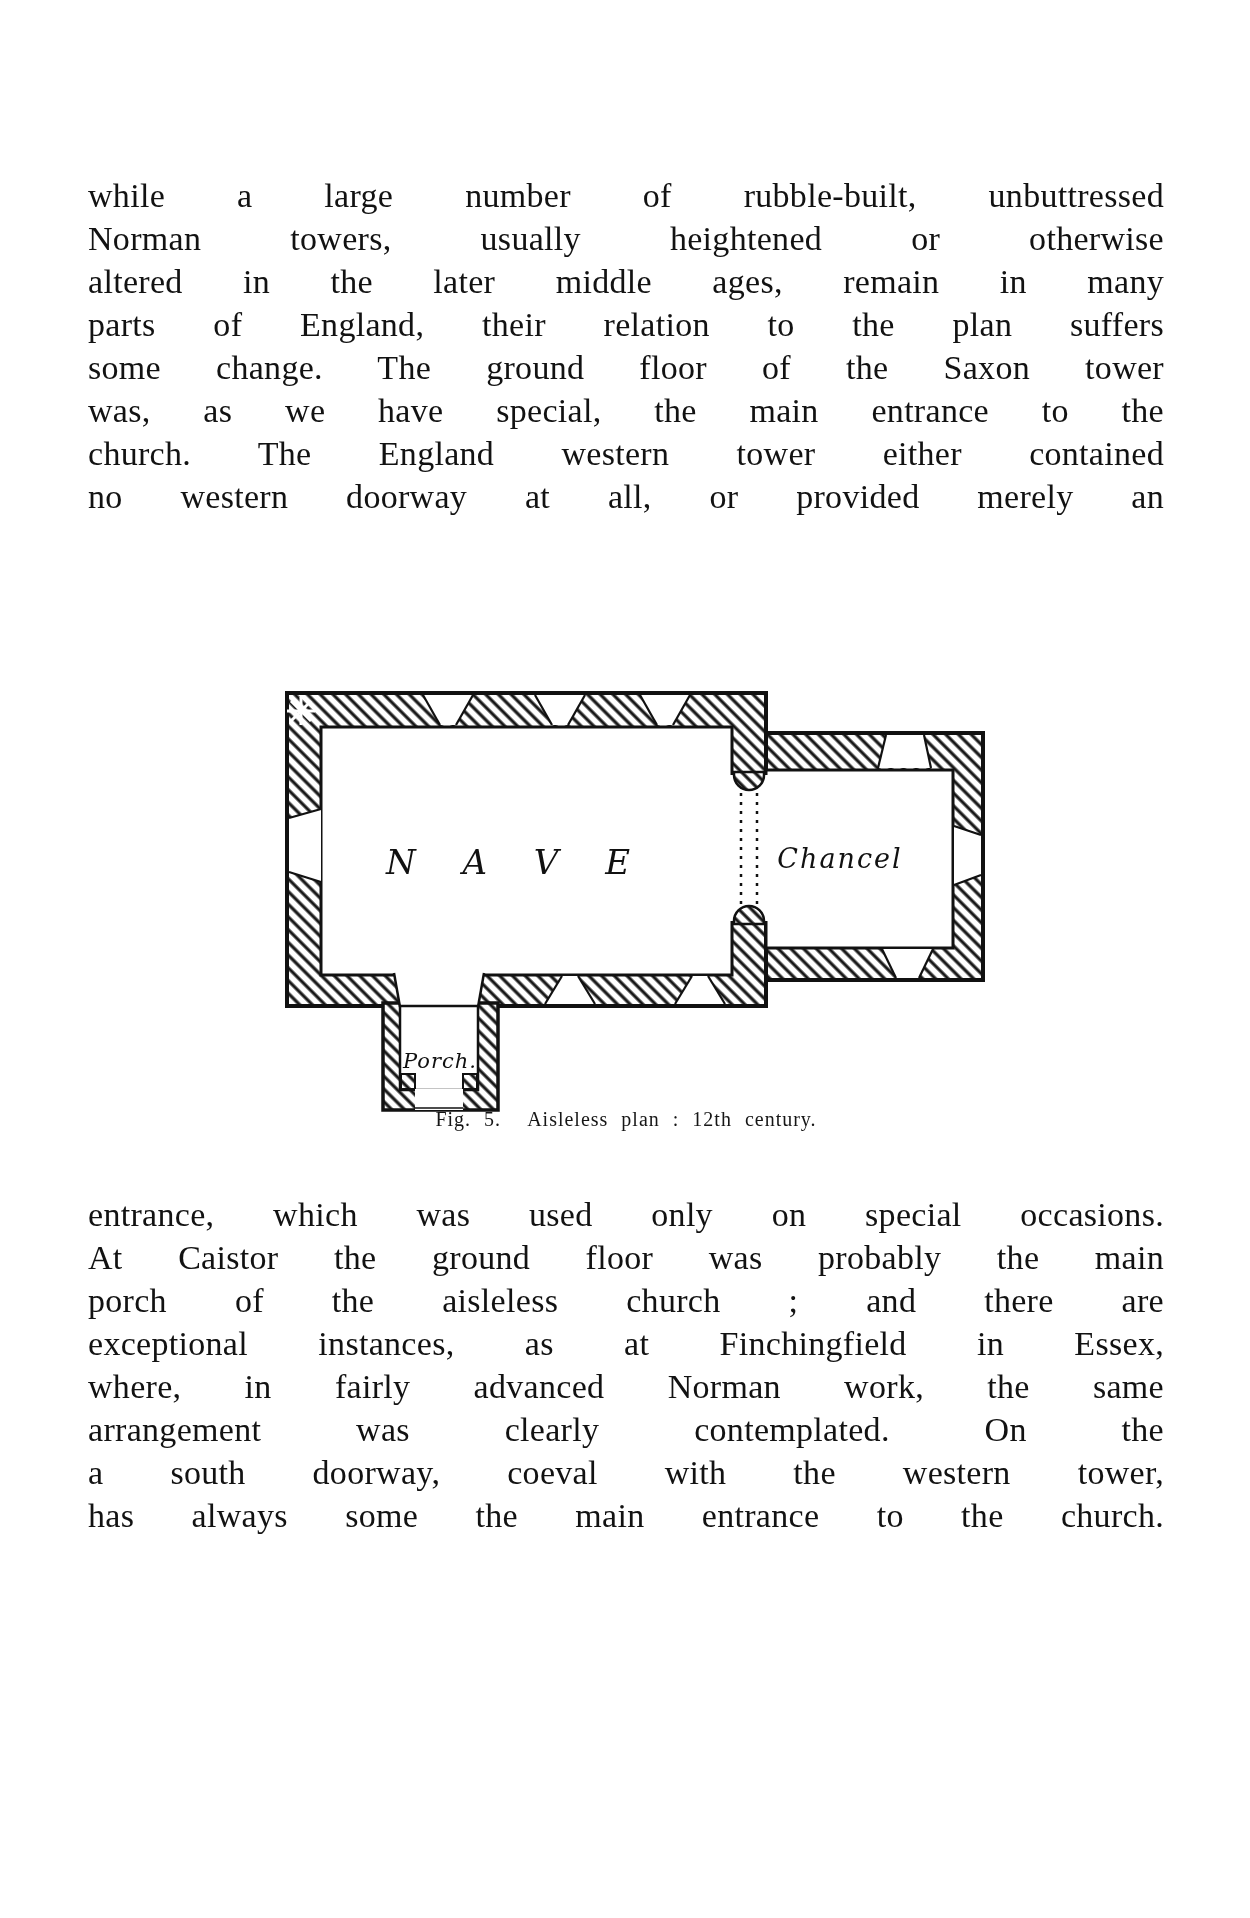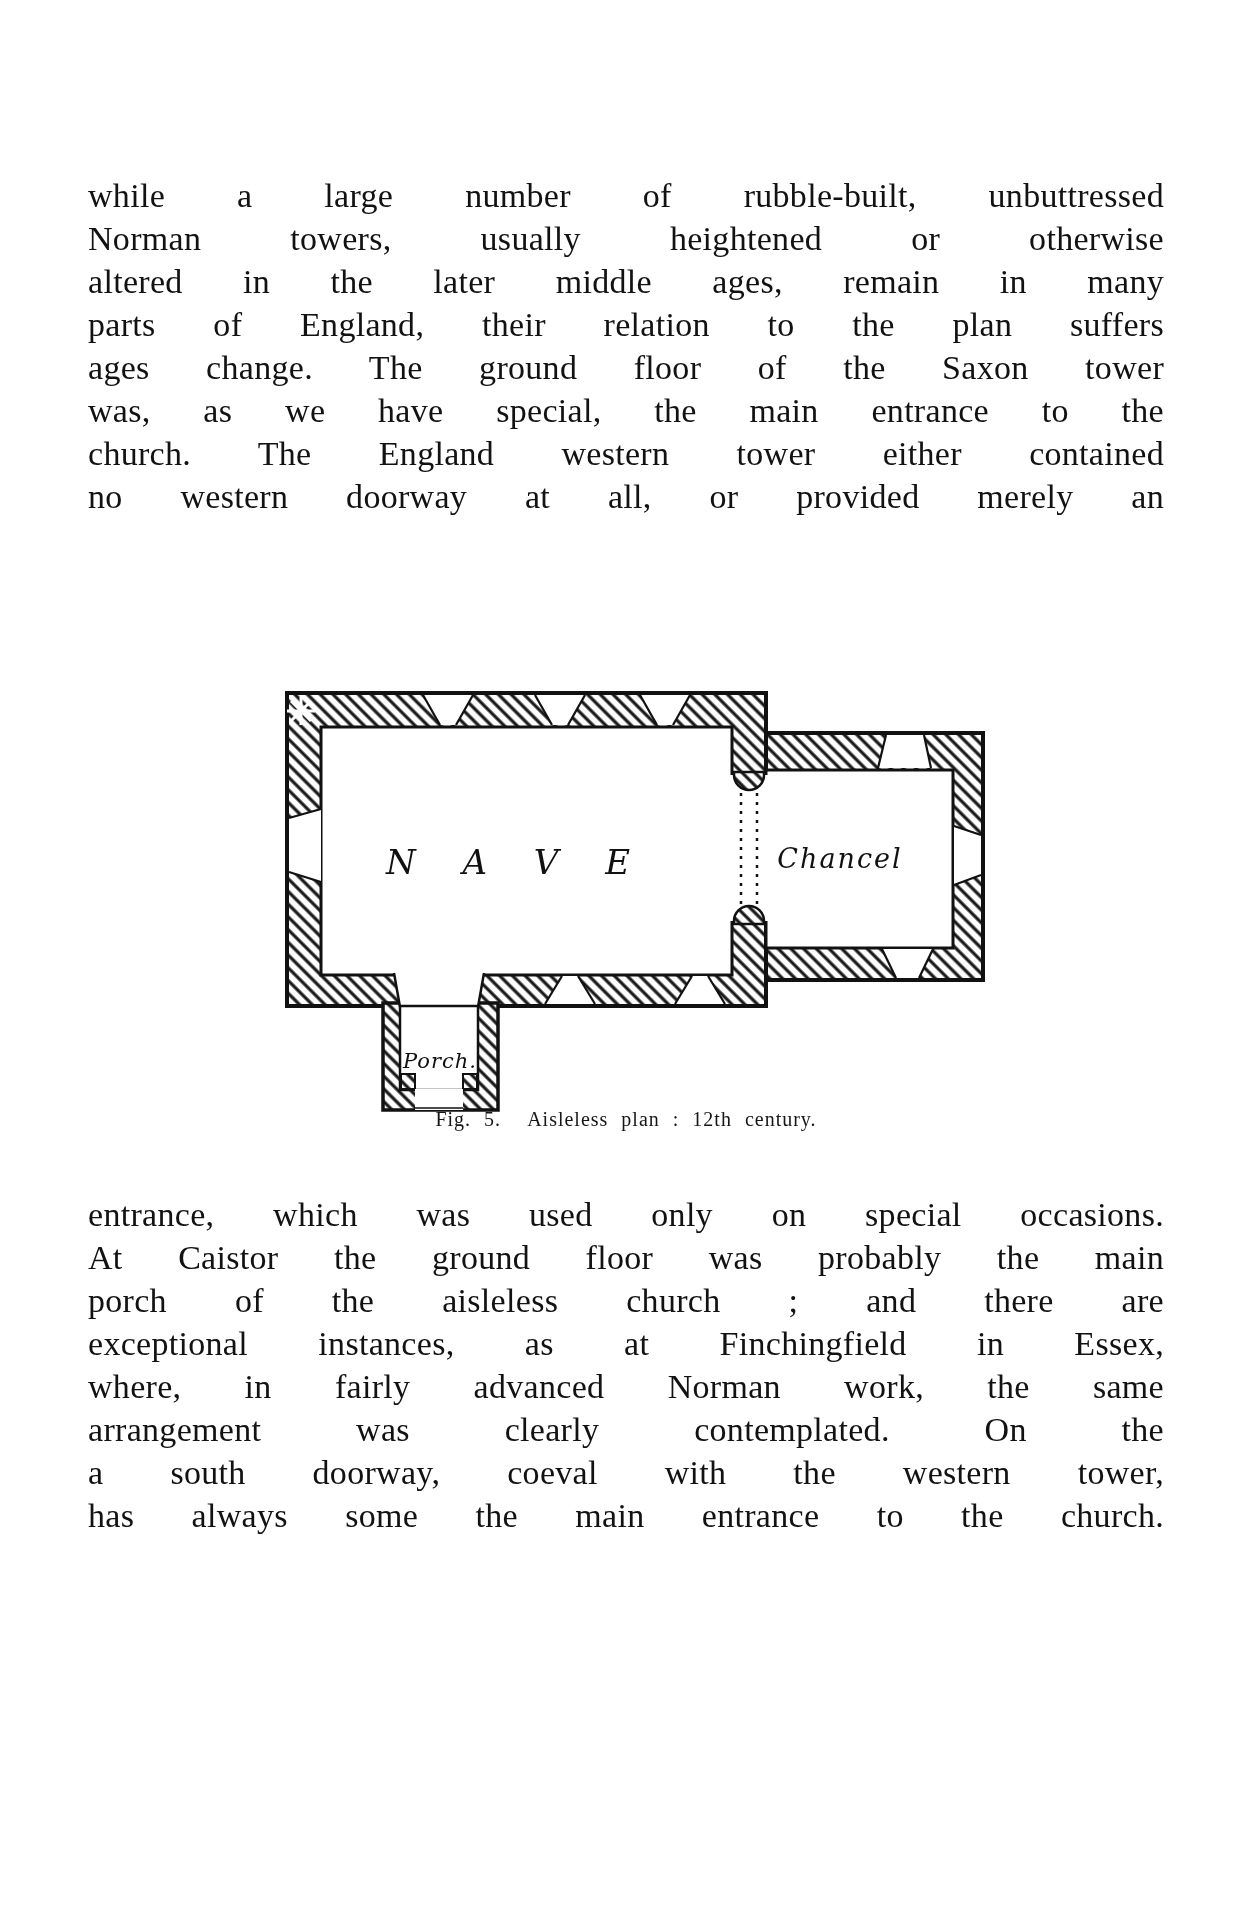--- a/index.html
+++ b/index.html
@@ -82,21 +82,21 @@
 <body>
 
 <div class="page">
 
 
   <div class="para para-1">
     <div class="line">while a large number of rubble-built, unbuttressed</div>
     <div class="line">Norman towers, usually heightened or otherwise</div>
     <div class="line">altered in the later middle ages, remain in many</div>
     <div class="line">parts of England, their relation to the plan suffers</div>
-    <div class="line">ages change.  The ground floor of the Saxon tower</div>
+    <div class="line">some change.  The ground floor of the Saxon tower</div>
     <div class="line">was, as we have special, the main entrance to the</div>
     <div class="line">church.  The England western tower either contained</div>
     <div class="line">no western doorway at all, or provided merely an</div>
   </div>
 
   <div class="figure">
     <svg width="740" height="440" viewBox="0 0 740 440">
       <defs>
         <pattern id="hatch" width="9" height="9" patternUnits="userSpaceOnUse" patternTransform="rotate(-45)">
           <rect x="0" y="0" width="9" height="9" fill="#ffffff"></rect>

